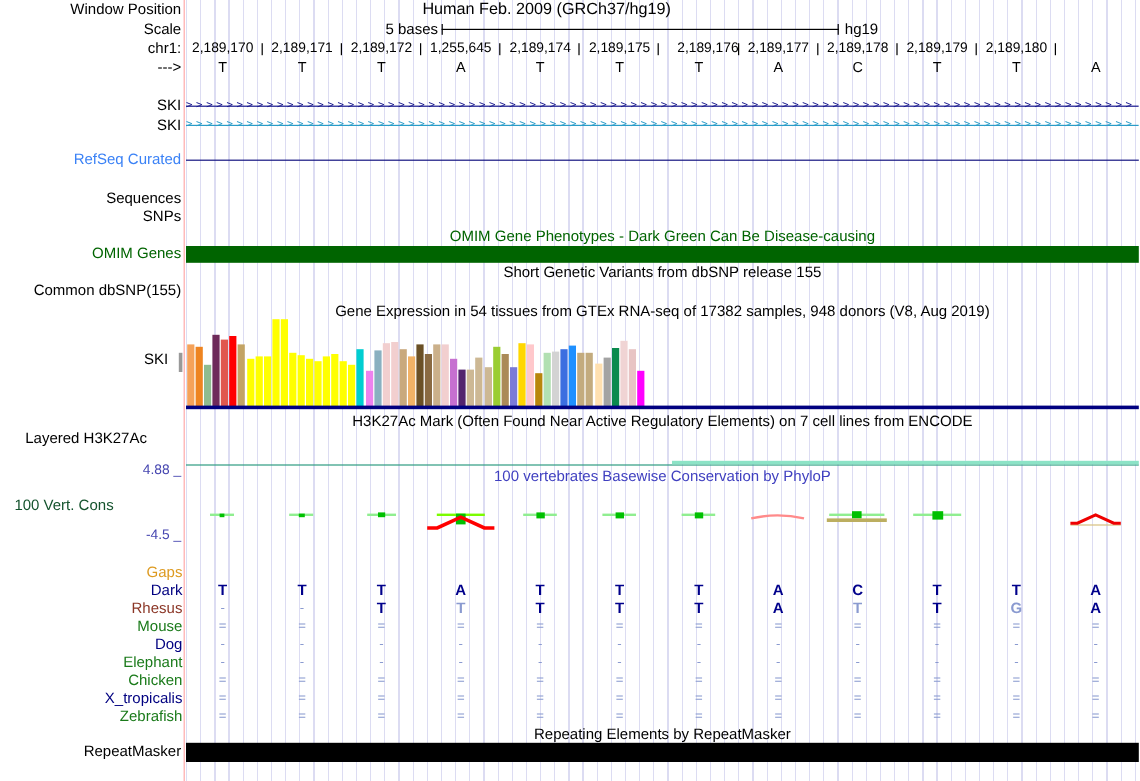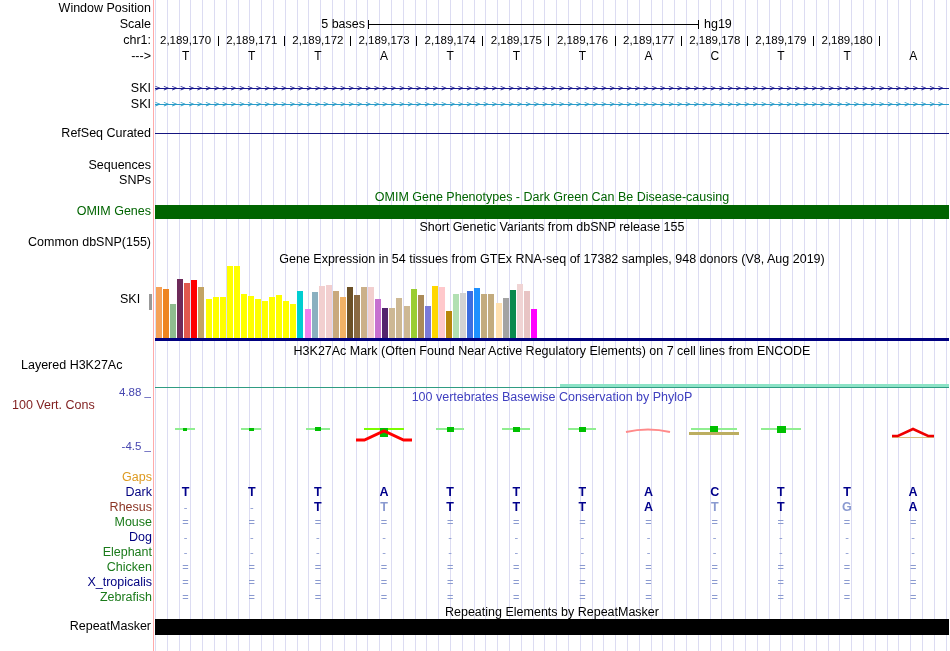--- a/index.html
+++ b/index.html
@@ -25,43 +25,44 @@
   .blue-title{color:#4040c0;}
 </style>
 </head>
 <body>
 
 <div class="page">
   <div class="grid"></div>
   <div class="pinkline"></div>
 
   <div class="rlabel" style="top:2px">Window Position</div>
+  <div class="hdr1" style="left:352px">Human Feb. 2009 (GRCh37/hg19)</div>
 
   <div class="rlabel" style="top:18px">Scale</div>
   <div class="abs" style="left:281px;top:18px;width:84px;height:13px;line-height:13px;text-align:right">5 bases</div>
   <div class="abs" style="left:368px;top:24px;width:331px;height:1px;background:#000"></div>
   <div class="abs" style="left:368px;top:20px;width:1px;height:9px;background:#000"></div>
   <div class="abs" style="left:698px;top:20px;width:1px;height:9px;background:#000"></div>
   <div class="abs" style="left:704px;top:18px;height:13px;line-height:13px">hg19</div>
 
   <div class="rlabel" style="top:34px">chr1:</div>
   <div class="row" id="coords-row" style="top:34px">
       <div class="cell" style="position: absolute; left: 152.5px; width: 66.15px;">2,189,170</div>
       <div class="tickmark" style="position: absolute; left: 217.65px;"></div>
       <div class="cell" style="position: absolute; left: 218.65px; width: 66.15px;">2,189,171</div>
       <div class="tickmark" style="position: absolute; left: 283.8px;"></div>
       <div class="cell" style="position: absolute; left: 284.8px; width: 66.15px;">2,189,172</div>
       <div class="tickmark" style="position: absolute; left: 349.95px;"></div>
-      <div class="cell" style="position: absolute; left: 350.95px; width: 66.15px;">2,189,173</div>
+      <div class="cell" style="position: absolute; left: 350.95px; width: 66.15px;">1,255,645</div>
       <div class="tickmark" style="position: absolute; left: 416.1px;"></div>
       <div class="cell" style="position: absolute; left: 417.1px; width: 66.15px;">2,189,174</div>
       <div class="tickmark" style="position: absolute; left: 482.25px;"></div>
       <div class="cell" style="position: absolute; left: 483.25px; width: 66.15px;">2,189,175</div>
       <div class="tickmark" style="position: absolute; left: 548.4px;"></div>
-      <div class="cell" style="position: absolute; left: 549.4px; width: 66.15px;">2,189,176</div>
+      <div class="cell" style="position: absolute; left: 549.4px; width: 66.15px; text-align: right;">2,189,176</div>
       <div class="tickmark" style="position: absolute; left: 614.55px;"></div>
       <div class="cell" style="position: absolute; left: 615.55px; width: 66.15px;">2,189,177</div>
       <div class="tickmark" style="position: absolute; left: 680.7px;"></div>
       <div class="cell" style="position: absolute; left: 681.7px; width: 66.15px;">2,189,178</div>
       <div class="tickmark" style="position: absolute; left: 746.85px;"></div>
       <div class="cell" style="position: absolute; left: 747.85px; width: 66.15px;">2,189,179</div>
       <div class="tickmark" style="position: absolute; left: 813px;"></div>
       <div class="cell" style="position: absolute; left: 814px; width: 66.15px;">2,189,180</div>
       <div class="tickmark" style="position: absolute; left: 879.15px;"></div>
     </div>
@@ -86,21 +87,21 @@
   <div class="generow" id="ski1" style="top:81px">
     <div class="geneline" style="background: rgb(22, 22, 140);"></div>
     <div class="arrows" style="color: rgb(22, 22, 140);">&gt;&gt;&gt;&gt;&gt;&gt;&gt;&gt;&gt;&gt;&gt;&gt;&gt;&gt;&gt;&gt;&gt;&gt;&gt;&gt;&gt;&gt;&gt;&gt;&gt;&gt;&gt;&gt;&gt;&gt;&gt;&gt;&gt;&gt;&gt;&gt;&gt;&gt;&gt;&gt;&gt;&gt;&gt;&gt;&gt;&gt;&gt;&gt;&gt;&gt;&gt;&gt;&gt;&gt;&gt;&gt;&gt;&gt;&gt;&gt;&gt;&gt;&gt;&gt;&gt;&gt;&gt;&gt;&gt;&gt;&gt;&gt;&gt;&gt;&gt;&gt;&gt;&gt;&gt;&gt;&gt;&gt;&gt;&gt;&gt;&gt;&gt;&gt;&gt;&gt;&gt;&gt;&gt;&gt;</div>
   </div>
   <div class="rlabel" style="top:98px">SKI</div>
   <div class="generow" id="ski2" style="top:97px">
     <div class="geneline" style="background: rgb(42, 156, 200);"></div>
     <div class="arrows" style="color: rgb(42, 156, 200);">&gt;&gt;&gt;&gt;&gt;&gt;&gt;&gt;&gt;&gt;&gt;&gt;&gt;&gt;&gt;&gt;&gt;&gt;&gt;&gt;&gt;&gt;&gt;&gt;&gt;&gt;&gt;&gt;&gt;&gt;&gt;&gt;&gt;&gt;&gt;&gt;&gt;&gt;&gt;&gt;&gt;&gt;&gt;&gt;&gt;&gt;&gt;&gt;&gt;&gt;&gt;&gt;&gt;&gt;&gt;&gt;&gt;&gt;&gt;&gt;&gt;&gt;&gt;&gt;&gt;&gt;&gt;&gt;&gt;&gt;&gt;&gt;&gt;&gt;&gt;&gt;&gt;&gt;&gt;&gt;&gt;&gt;&gt;&gt;&gt;&gt;&gt;&gt;&gt;&gt;&gt;&gt;&gt;&gt;</div>
   </div>
 
-  <div class="rlabel" style="top:127px;color:#000000">RefSeq Curated</div>
+  <div class="rlabel" style="top:127px;color:#3b82f6">RefSeq Curated</div>
   <div class="abs" style="left:155px;top:133px;width:794px;height:1px;background:#151580"></div>
 
   <div class="rlabel" style="top:159px">Sequences</div>
   <div class="rlabel" style="top:174px">SNPs</div>
 
   <div class="title" style="top:191px;color:#006400">OMIM Gene Phenotypes - Dark Green Can Be Disease-causing</div>
   <div class="rlabel" style="top:205px;color:#006400">OMIM Genes</div>
   <div class="abs" style="left:155px;top:205px;width:794px;height:14px;background:#006400"></div>
 
   <div class="title" style="top:221px">Short Genetic Variants from dbSNP release 155</div>
@@ -167,21 +168,21 @@
     </div>
   <div class="abs" style="left:155px;top:338px;width:794px;height:3px;background:#000080"></div>
 
   <div class="title" style="top:345px">H3K27Ac Mark (Often Found Near Active Regulatory Elements) on 7 cell lines from ENCODE</div>
   <div class="abs" style="left:21px;top:359px;height:13px;line-height:13px">Layered H3K27Ac</div>
   <div class="abs" style="left:155px;top:387px;width:794px;height:1px;background:#2f9c82"></div>
   <div class="abs" style="left:560px;top:384px;width:389px;height:3px;background:#8ce3c6"></div>
 
   <div class="rlabel" style="top:386px;color:#4646b0;font-size:11.5px">4.88 _</div>
   <div class="title blue-title" style="top:391px">100 vertebrates Basewise Conservation by PhyloP</div>
-  <div class="abs" style="left:12px;top:399px;height:13px;line-height:13px;color:#7f1d1d">100 Vert. Cons</div>
+  <div class="abs" style="left:12px;top:415px;height:13px;line-height:13px;color:#14532d">100 Vert. Cons</div>
   <div class="abs" id="cons-area" style="left:0;top:424px;width:950px;height:22px">
       <div style="position: absolute; left: 175px; top: 4px; width: 20px; height: 2px; background: rgb(144, 238, 144);"></div>
       <div style="position: absolute; left: 183px; top: 3.5px; width: 4px; height: 3px; background: rgb(0, 192, 0);"></div>
       <div style="position: absolute; left: 241px; top: 4px; width: 20px; height: 2px; background: rgb(144, 238, 144);"></div>
       <div style="position: absolute; left: 248.5px; top: 3.5px; width: 5px; height: 3px; background: rgb(0, 192, 0);"></div>
       <div style="position: absolute; left: 306px; top: 4px; width: 24px; height: 2px; background: rgb(144, 238, 144);"></div>
       <div style="position: absolute; left: 315px; top: 3px; width: 6px; height: 4px; background: rgb(0, 192, 0);"></div>
       <div style="position: absolute; left: 364px; top: 4px; width: 40px; height: 2px; background: rgb(124, 252, 0);"></div>
       <div style="position: absolute; left: 380px; top: 4px; width: 8px; height: 9px; background: rgb(0, 192, 0);"></div>
       <svg width="56" height="13" style="position: absolute; left: 356px; top: 6px; overflow: visible;">

